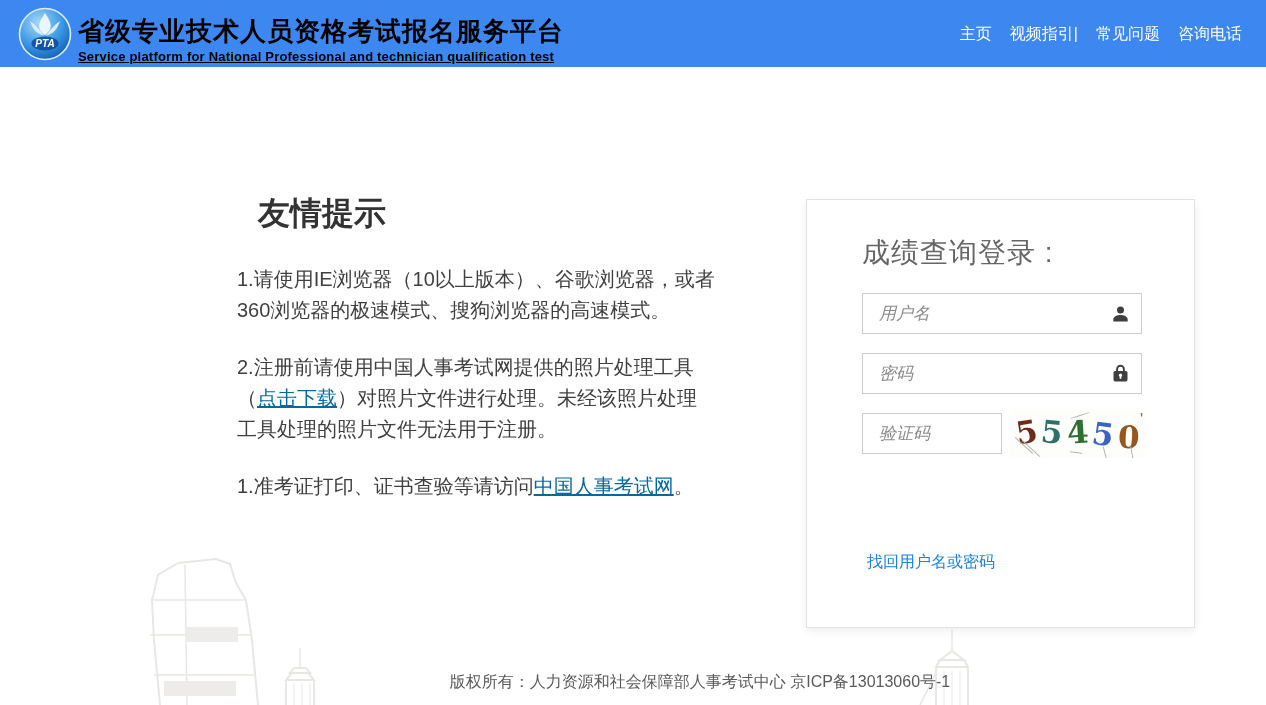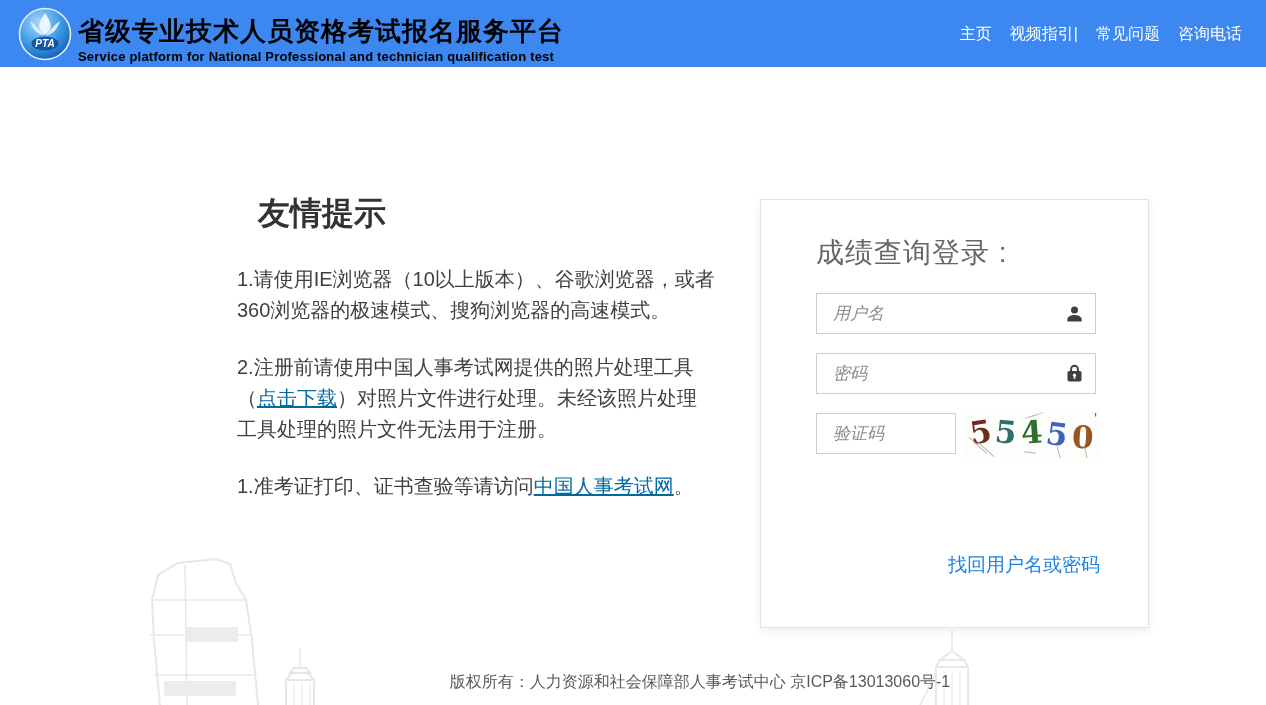--- a/index.html
+++ b/index.html
@@ -6,32 +6,32 @@
   html,body { width:1266px; height:705px; }
   body { font-family:"Liberation Sans", sans-serif; background:#fff; position:relative; overflow:hidden; }
 
   .page { position:relative; width:1266px; height:705px; background:#fff; }
 
   
   .header { position:absolute; left:0; top:0; width:1266px; height:67px; background:#3d87f1; z-index:3; }
   .logo-wrap { position:absolute; left:18px; top:7px; width:54px; height:54px; }
   .title-block { position:absolute; left:78px; top:15px; color:#000000; }
   .title-cn { font-size:26px; font-weight:bold; letter-spacing:1px; line-height:32px; }
-  .title-en { font-size:13px; font-weight:bold; margin-top:2px; letter-spacing:0.2px; }
+  .title-en { font-size:13px; font-weight:bold; margin-top:2px; letter-spacing:0.2px;text-decoration:underline; }
   .nav { position:absolute; right:24px; top:24px; display:flex; gap:18px; }
   .nav-item { color:#fff; font-size:16px; cursor:pointer; white-space:nowrap; }
 
   
   .tips { position:absolute; left:237px; top:192px; width:478px; z-index:2; }
   .tips-heading { font-size:32px; font-weight:bold; color:#333; margin-bottom:28px;margin-left:21px; }
   .tips p { font-size:20px; color:#404040; line-height:31px; margin-bottom:26px; }
   .red-link { color:#0369a1; text-decoration:underline; cursor:pointer; }
 
   
-  .card { position:absolute; left:760px; top:199px; width:389px; height:429px;
+  .card { position:absolute; left:806px; top:199px; width:389px; height:429px;
           background:#fff; border:1px solid #e2e2e2; box-shadow:0 3px 9px rgba(0,0,0,.07); z-index:2;padding-left:12px; }
   .card-title { position:absolute; left:55px; top:34px; font-size:28px; color:#666; letter-spacing:1px; }
   .field { position:absolute; left:55px; width:280px; height:41px; }
   .field input { width:100%; height:100%; border:1px solid #ccc; background:#fff;
                  padding:0 40px 0 16px; font-size:17px; color:#333; outline:none;
                  font-family:"Liberation Sans", sans-serif;font-style:italic; }
   .field input::placeholder { color:#8a8a8a; opacity:1; }
   .f-user { top:93px; } .f-pass { top:153px; }
   .f-captcha { top:213px; width:140px; } .f-captcha input { padding-right:12px; }
   .field-icon { position:absolute; right:11px; top:10px; width:21px; height:21px; pointer-events:none; }
@@ -50,22 +50,22 @@
   .n2 { width:24px; left:9px;  top:39px; transform:rotate(42deg); }
   .n3 { width:12px; left:60px; top:43px; transform:rotate(8deg); }
   .n4 { width:14px; left:88px; top:44px; transform:rotate(75deg); }
   .n5 { width:14px; left:115px;top:44px; transform:rotate(80deg); }
   .n6 { width:20px; left:60px; top:6px;  transform:rotate(-18deg); border-radius:50%; }
   .apostrophe { position:absolute; right:3px; top:2px; color:#8a6a4a; font-size:16px; }
 
   .login-btn { position:absolute; left:60px; top:298px; width:279px; height:44px;
                background:#1e83c5; color:#fff; font-size:20px; border:none; border-radius:4px;
                cursor:pointer; letter-spacing:4px; font-family:"Liberation Sans", sans-serif; }
-  .forgot { position:absolute; left:60px; top:352px; width:279px; text-align:right;
-            color:#1b82e3; font-size:19px; cursor:pointer; }
+  .forgot { position:absolute; left:60px; top:352px; width:279px; text-align:left;
+            color:#1b82e3; font-size:16px; cursor:pointer; }
 
   
   .footer { position:absolute; left:134px; right:0; top:672px; text-align:center;
             font-size:16px; color:#5a5a5a; z-index:2; }
 
   
   .skyline { position:absolute; left:0; top:555px; width:1266px; height:150px; z-index:1; }
 </style>
 </head>
 <body>

